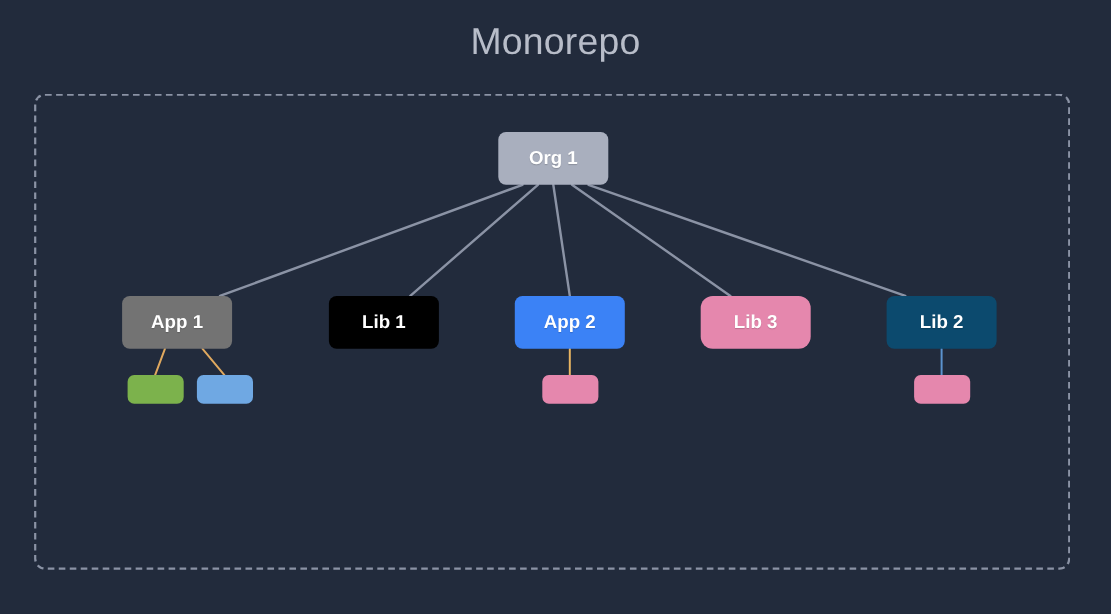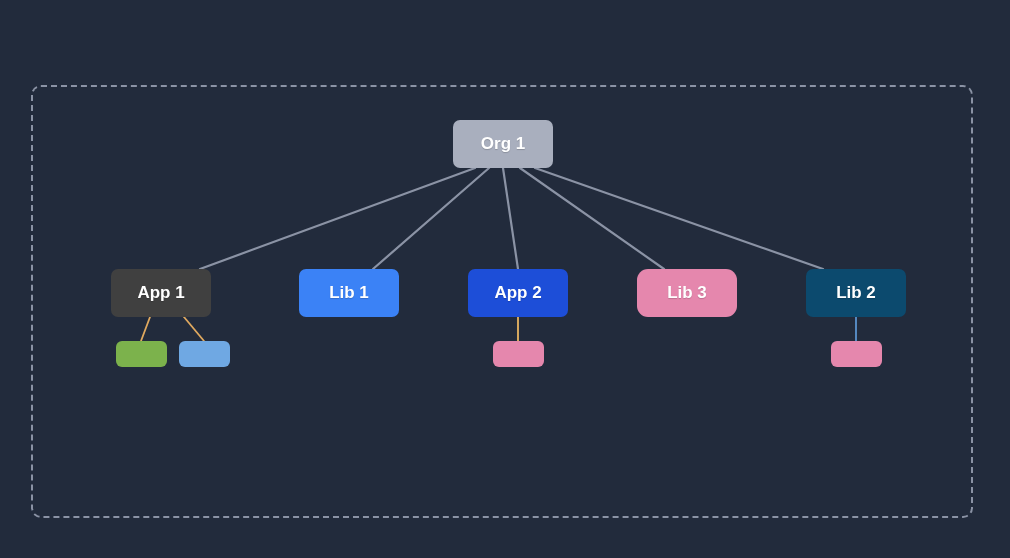--- a/index.html
+++ b/index.html
@@ -64,46 +64,47 @@
     position: absolute;
     box-sizing: border-box;
     border-radius: 6px;
   }
 </style>
 </head>
 <body>
 
 <div id="canvas">
 
+  <div id="title">Monorepo</div>
 
   <div id="group-box"></div>
 
   <svg id="edges" viewBox="0 0 1010 558">
       <line x1="475" y1="168" x2="200" y2="269" stroke="#8b93a5" stroke-width="2.2" stroke-linecap="round"></line>
       <line x1="489" y1="168" x2="373" y2="269" stroke="#8b93a5" stroke-width="2.2" stroke-linecap="round"></line>
       <line x1="503" y1="168" x2="518" y2="269" stroke="#8b93a5" stroke-width="2.2" stroke-linecap="round"></line>
       <line x1="520" y1="168" x2="664" y2="269" stroke="#8b93a5" stroke-width="2.2" stroke-linecap="round"></line>
       <line x1="535" y1="168" x2="823" y2="269" stroke="#8b93a5" stroke-width="2.2" stroke-linecap="round"></line>
       <line x1="150" y1="317" x2="141" y2="341" stroke="#e0a95f" stroke-width="1.8" stroke-linecap="round"></line>
       <line x1="184" y1="317" x2="204" y2="341" stroke="#e0a95f" stroke-width="1.8" stroke-linecap="round"></line>
       <line x1="518" y1="317" x2="518" y2="341" stroke="#e9b562" stroke-width="1.8" stroke-linecap="round"></line>
       <line x1="856" y1="317" x2="856" y2="341" stroke="#5b93cf" stroke-width="1.8" stroke-linecap="round"></line>
     </svg>
 
   <div id="node-layer">
       <div class="node root" style="left: 453px; top: 120px; width: 100px; height: 48px; background: rgb(169, 175, 190);">
         <span>Org 1</span>
       </div>
-      <div class="node" style="left: 111px; top: 269px; width: 100px; height: 48px; background: #404040;">
+      <div class="node" style="left: 111px; top: 269px; width: 100px; height: 48px; background: #737373;">
         <span>App 1</span>
       </div>
-      <div class="node" style="left: 299px; top: 269px; width: 100px; height: 48px; background: #3b82f6;">
+      <div class="node" style="left: 299px; top: 269px; width: 100px; height: 48px; background: #000000;">
         <span>Lib 1</span>
       </div>
-      <div class="node" style="left: 468px; top: 269px; width: 100px; height: 48px; background: #1d4ed8;">
+      <div class="node" style="left: 468px; top: 269px; width: 100px; height: 48px; background: #3b82f6;">
         <span>App 2</span>
       </div>
       <div class="node" style="left: 637px; top: 269px; width: 100px; height: 48px; background: rgb(229, 135, 173); border-radius: 11px;">
         <span>Lib 3</span>
       </div>
       <div class="node" style="left: 806px; top: 269px; width: 100px; height: 48px; background: #0c4a6e;">
         <span>Lib 2</span>
       </div>
       <div class="leaf" style="left: 116px; top: 341px; width: 51px; height: 26px; background: rgb(124, 178, 76);"></div>
       <div class="leaf" style="left: 179px; top: 341px; width: 51px; height: 26px; background: rgb(111, 168, 227);"></div>

